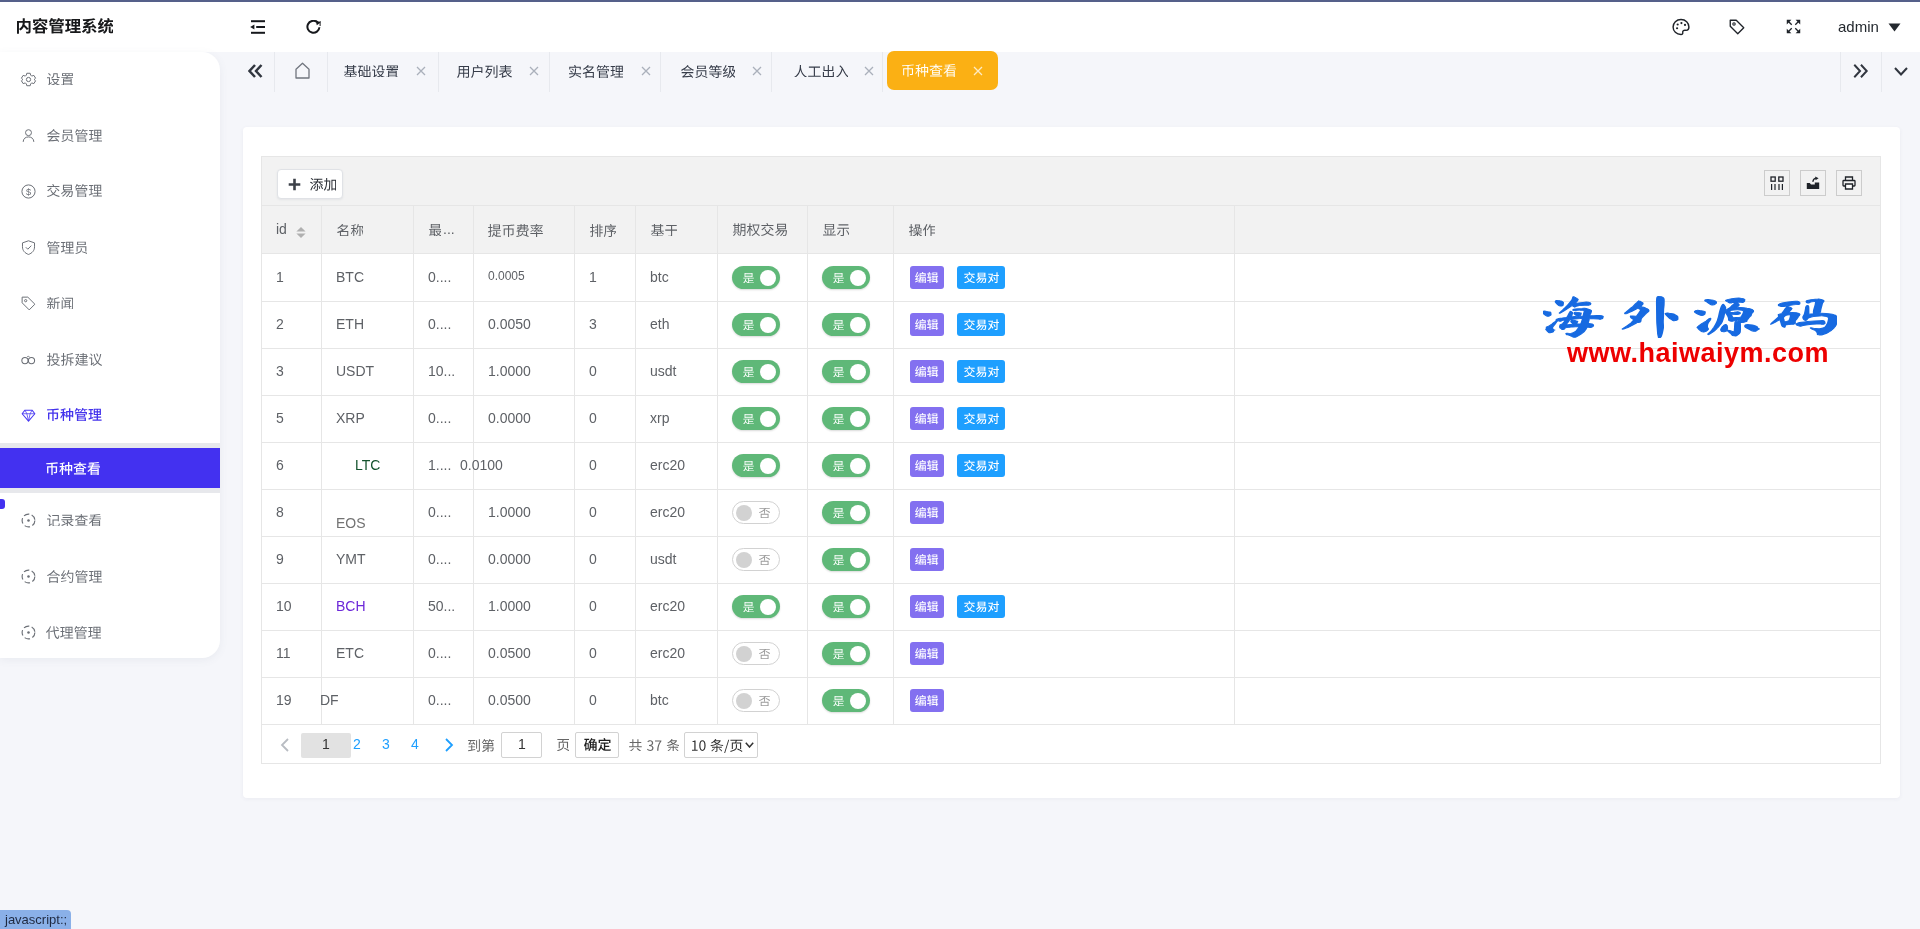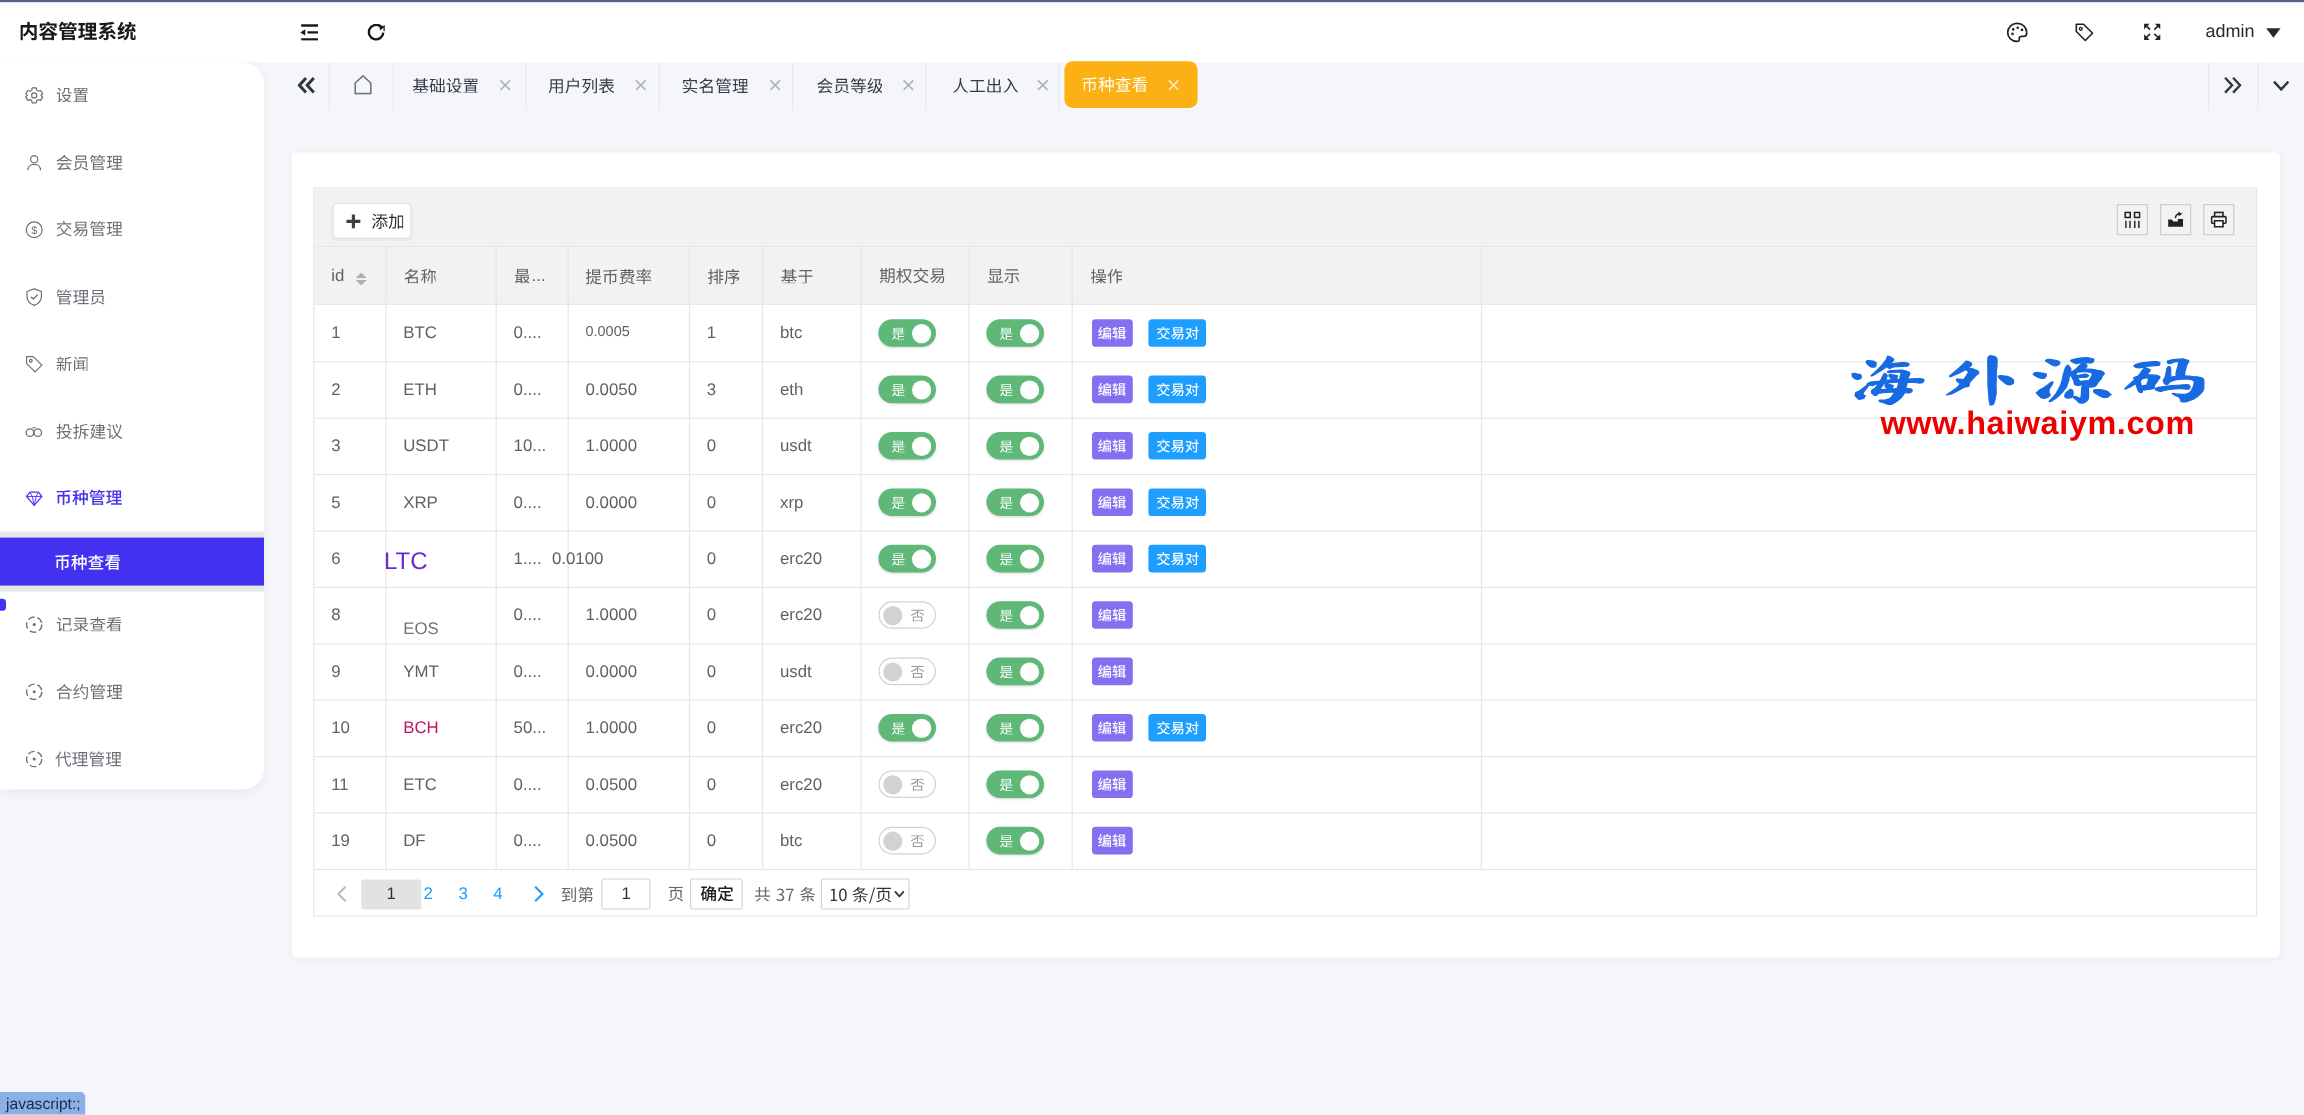--- a/index.html
+++ b/index.html
@@ -450,21 +450,21 @@
       <path d="M35 61 57 -25C140 10 246 55 346 99L329 173C220 130 109 86 35 61ZM60 419C75 426 98 432 192 444C157 387 126 342 111 324C82 286 62 261 40 257C49 235 63 193 67 177C88 189 122 201 340 252C337 271 334 305 334 329L187 298C253 387 318 493 369 596L295 639C279 601 259 563 240 526L145 518C200 603 253 712 292 815L203 846C170 726 106 597 85 564C66 530 50 507 31 502C41 479 55 437 60 419ZM625 341V210H558V341ZM685 341H743V210H685ZM599 825C612 799 626 768 636 739H409V522C409 368 400 143 306 -16C326 -25 364 -53 378 -69C442 38 472 179 485 310V-75H558V137H625V-53H685V137H743V-51H803V137H863V2C863 -5 861 -7 855 -8C848 -8 832 -8 813 -7C823 -26 831 -56 834 -76C869 -76 893 -75 912 -63C932 -51 936 -30 936 1V418L863 417H493L495 491H924V739H739C728 772 709 817 689 851ZM803 341H863V210H803ZM495 661H836V569H495Z M1561 745H1804V661H1561ZM1474 813V592H1895V813ZM1077 322C1086 331 1119 337 1151 337H1238V206C1161 194 1090 182 1035 175L1054 83L1238 118V-81H1324V135L1425 155L1419 237L1324 221V337H1403V422H1324V571H1238V422H1158C1185 487 1211 562 1234 640H1413V730H1258C1266 762 1273 795 1279 827L1188 844C1183 806 1176 768 1167 730H1043V640H1146C1127 567 1107 507 1098 484C1081 440 1067 409 1049 404C1059 382 1072 340 1077 322ZM1799 463V390H1568V463ZM1398 85 1412 2 1799 33V-84H1887V41L1962 47V125L1887 119V463H1954V541H1419V463H1481V90ZM1799 321V249H1568V321ZM1799 180V113L1568 96V180Z" fill="#ffffff"></path>
     </g>
   </svg>
 <div class="abs" style="left:957px;top:407.0px;width:48px;height:23px;background:#1E9FFF;border-radius:3px"></div>
 <svg style="position:absolute;left:963.5px;top:412.8px" width="35.0" height="11.3" viewBox="46 -855 2916 945">
     <g transform="scale(1,-1)">
       <path d="M309 597C250 523 151 446 62 398C83 383 119 347 137 328C225 384 332 475 401 561ZM608 546C699 482 811 387 861 324L941 386C886 449 772 540 683 600ZM361 421 276 394C316 300 368 219 432 152C330 79 200 31 46 0C64 -21 93 -63 103 -85C259 -47 393 8 502 90C606 8 737 -48 900 -78C912 -52 938 -13 958 7C803 31 675 80 574 151C643 218 698 299 739 398L643 426C611 340 564 269 503 211C442 269 394 340 361 421ZM410 824C432 789 455 746 469 711H63V619H935V711H547L573 721C560 757 527 814 500 855Z M1274 567H1736V483H1274ZM1274 722H1736V640H1274ZM1181 799V406H1282C1220 318 1127 239 1031 187C1053 172 1089 138 1104 120C1158 154 1213 198 1264 248H1380C1315 148 1219 61 1114 5C1135 -11 1170 -45 1186 -63C1300 10 1413 120 1487 248H1601C1554 134 1479 34 1391 -32C1412 -45 1449 -75 1465 -90C1561 -12 1646 110 1699 248H1804C1789 91 1770 23 1750 4C1740 -6 1731 -8 1714 -8C1696 -8 1652 -8 1606 -3C1621 -25 1630 -60 1631 -84C1681 -86 1729 -87 1756 -84C1786 -82 1809 -74 1830 -52C1861 -19 1883 70 1903 292C1905 304 1906 331 1906 331H1339C1359 355 1377 380 1393 406H1833V799Z M2492 390C2538 321 2583 227 2598 168L2680 209C2664 269 2616 359 2568 427ZM2079 448C2139 395 2202 333 2260 269C2203 147 2128 53 2039 -5C2062 -23 2091 -59 2106 -82C2195 -16 2270 73 2328 188C2371 136 2406 86 2429 43L2503 113C2474 165 2427 226 2372 287C2417 404 2448 542 2465 703L2404 720L2388 717H2068V627H2362C2348 532 2327 444 2299 365C2249 416 2195 465 2145 508ZM2754 844V611H2484V520H2754V39C2754 21 2747 16 2730 16C2713 15 2658 15 2598 17C2611 -11 2625 -56 2629 -83C2713 -83 2768 -80 2802 -64C2836 -47 2848 -19 2848 38V520H2962V611H2848V844Z" fill="#ffffff"></path>
     </g>
   </svg>
 <div class="abs" style="left:276px;top:456.5px;font-size:14px;color:#5e6166">6</div>
-<div class="abs" style="left:320px;top:456.5px;font-size:20px;color:#6d28d9">LTC</div>
+<div class="abs" style="left:355px;top:456.5px;font-size:14px;color:#14532d">LTC</div>
 <div class="abs" style="left:428px;top:456.5px;font-size:14px;color:#5e6166">1....</div>
 <div class="abs" style="left:460px;top:456.5px;font-size:14px;color:#5e6166">0.0100</div>
 <div class="abs" style="left:589px;top:456.5px;font-size:14px;color:#5e6166">0</div>
 <div class="abs" style="left:650px;top:456.5px;font-size:14px;color:#5e6166">erc20</div>
 <div class="abs" style="left:732px;top:454.0px;width:48px;height:23px;background:#5FB878;border-radius:12px;box-shadow:0 1px 2px rgba(0,0,0,.15)"></div>
 <svg style="position:absolute;left:743.4px;top:460.5px" width="11.1" height="10.6" viewBox="35 -799 928 880">
     <g transform="scale(1,-1)">
       <path d="M236 607H757V525H236ZM236 742H757V661H236ZM164 799V468H833V799ZM231 299C205 153 141 40 35 -29C52 -40 81 -68 92 -81C158 -34 210 30 248 109C330 -29 459 -60 661 -60H935C939 -39 951 -6 963 12C911 11 702 10 664 11C622 11 582 12 546 16V154H878V220H546V332H943V399H59V332H471V29C384 51 320 98 281 190C291 221 299 254 306 289Z" fill="#ffffff"></path>
     </g>
   </svg>
@@ -534,21 +534,21 @@
     </g>
   </svg>
 <div class="abs" style="left:850px;top:551.5px;width:16px;height:16px;background:#fff;border-radius:50%"></div>
 <div class="abs" style="left:910px;top:548.0px;width:34px;height:23px;background:#8370f0;border-radius:3px"></div>
 <svg style="position:absolute;left:915.4px;top:553.8px" width="23.2" height="11.2" viewBox="31 -851 1931 935">
     <g transform="scale(1,-1)">
       <path d="M35 61 57 -25C140 10 246 55 346 99L329 173C220 130 109 86 35 61ZM60 419C75 426 98 432 192 444C157 387 126 342 111 324C82 286 62 261 40 257C49 235 63 193 67 177C88 189 122 201 340 252C337 271 334 305 334 329L187 298C253 387 318 493 369 596L295 639C279 601 259 563 240 526L145 518C200 603 253 712 292 815L203 846C170 726 106 597 85 564C66 530 50 507 31 502C41 479 55 437 60 419ZM625 341V210H558V341ZM685 341H743V210H685ZM599 825C612 799 626 768 636 739H409V522C409 368 400 143 306 -16C326 -25 364 -53 378 -69C442 38 472 179 485 310V-75H558V137H625V-53H685V137H743V-51H803V137H863V2C863 -5 861 -7 855 -8C848 -8 832 -8 813 -7C823 -26 831 -56 834 -76C869 -76 893 -75 912 -63C932 -51 936 -30 936 1V418L863 417H493L495 491H924V739H739C728 772 709 817 689 851ZM803 341H863V210H803ZM495 661H836V569H495Z M1561 745H1804V661H1561ZM1474 813V592H1895V813ZM1077 322C1086 331 1119 337 1151 337H1238V206C1161 194 1090 182 1035 175L1054 83L1238 118V-81H1324V135L1425 155L1419 237L1324 221V337H1403V422H1324V571H1238V422H1158C1185 487 1211 562 1234 640H1413V730H1258C1266 762 1273 795 1279 827L1188 844C1183 806 1176 768 1167 730H1043V640H1146C1127 567 1107 507 1098 484C1081 440 1067 409 1049 404C1059 382 1072 340 1077 322ZM1799 463V390H1568V463ZM1398 85 1412 2 1799 33V-84H1887V41L1962 47V125L1887 119V463H1954V541H1419V463H1481V90ZM1799 321V249H1568V321ZM1799 180V113L1568 96V180Z" fill="#ffffff"></path>
     </g>
   </svg>
 <div class="abs" style="left:276px;top:597.5px;font-size:14px;color:#5e6166">10</div>
-<div class="abs" style="left:336px;top:597.5px;font-size:14px;color:#be185d">BCH</div>
+<div class="abs" style="left:336px;top:597.5px;font-size:14px;color:#6d28d9">BCH</div>
 <div class="abs" style="left:428px;top:597.5px;font-size:14px;color:#5e6166">50...</div>
 <div class="abs" style="left:488px;top:597.5px;font-size:14px;color:#5e6166">1.0000</div>
 <div class="abs" style="left:589px;top:597.5px;font-size:14px;color:#5e6166">0</div>
 <div class="abs" style="left:650px;top:597.5px;font-size:14px;color:#5e6166">erc20</div>
 <div class="abs" style="left:732px;top:595.0px;width:48px;height:23px;background:#5FB878;border-radius:12px;box-shadow:0 1px 2px rgba(0,0,0,.15)"></div>
 <svg style="position:absolute;left:743.4px;top:601.5px" width="11.1" height="10.6" viewBox="35 -799 928 880">
     <g transform="scale(1,-1)">
       <path d="M236 607H757V525H236ZM236 742H757V661H236ZM164 799V468H833V799ZM231 299C205 153 141 40 35 -29C52 -40 81 -68 92 -81C158 -34 210 30 248 109C330 -29 459 -60 661 -60H935C939 -39 951 -6 963 12C911 11 702 10 664 11C622 11 582 12 546 16V154H878V220H546V332H943V399H59V332H471V29C384 51 320 98 281 190C291 221 299 254 306 289Z" fill="#ffffff"></path>
     </g>
   </svg>
@@ -592,21 +592,21 @@
     </g>
   </svg>
 <div class="abs" style="left:850px;top:645.5px;width:16px;height:16px;background:#fff;border-radius:50%"></div>
 <div class="abs" style="left:910px;top:642.0px;width:34px;height:23px;background:#8370f0;border-radius:3px"></div>
 <svg style="position:absolute;left:915.4px;top:647.8px" width="23.2" height="11.2" viewBox="31 -851 1931 935">
     <g transform="scale(1,-1)">
       <path d="M35 61 57 -25C140 10 246 55 346 99L329 173C220 130 109 86 35 61ZM60 419C75 426 98 432 192 444C157 387 126 342 111 324C82 286 62 261 40 257C49 235 63 193 67 177C88 189 122 201 340 252C337 271 334 305 334 329L187 298C253 387 318 493 369 596L295 639C279 601 259 563 240 526L145 518C200 603 253 712 292 815L203 846C170 726 106 597 85 564C66 530 50 507 31 502C41 479 55 437 60 419ZM625 341V210H558V341ZM685 341H743V210H685ZM599 825C612 799 626 768 636 739H409V522C409 368 400 143 306 -16C326 -25 364 -53 378 -69C442 38 472 179 485 310V-75H558V137H625V-53H685V137H743V-51H803V137H863V2C863 -5 861 -7 855 -8C848 -8 832 -8 813 -7C823 -26 831 -56 834 -76C869 -76 893 -75 912 -63C932 -51 936 -30 936 1V418L863 417H493L495 491H924V739H739C728 772 709 817 689 851ZM803 341H863V210H803ZM495 661H836V569H495Z M1561 745H1804V661H1561ZM1474 813V592H1895V813ZM1077 322C1086 331 1119 337 1151 337H1238V206C1161 194 1090 182 1035 175L1054 83L1238 118V-81H1324V135L1425 155L1419 237L1324 221V337H1403V422H1324V571H1238V422H1158C1185 487 1211 562 1234 640H1413V730H1258C1266 762 1273 795 1279 827L1188 844C1183 806 1176 768 1167 730H1043V640H1146C1127 567 1107 507 1098 484C1081 440 1067 409 1049 404C1059 382 1072 340 1077 322ZM1799 463V390H1568V463ZM1398 85 1412 2 1799 33V-84H1887V41L1962 47V125L1887 119V463H1954V541H1419V463H1481V90ZM1799 321V249H1568V321ZM1799 180V113L1568 96V180Z" fill="#ffffff"></path>
     </g>
   </svg>
 <div class="abs" style="left:276px;top:691.5px;font-size:14px;color:#5e6166">19</div>
-<div class="abs" style="left:336px;top:691.5px;font-size:14px;color:#5e6166">DF</div>
+<div class="abs" style="left:320px;top:691.5px;font-size:14px;color:#5e6166">DF</div>
 <div class="abs" style="left:428px;top:691.5px;font-size:14px;color:#5e6166">0....</div>
 <div class="abs" style="left:488px;top:691.5px;font-size:14px;color:#5e6166">0.0500</div>
 <div class="abs" style="left:589px;top:691.5px;font-size:14px;color:#5e6166">0</div>
 <div class="abs" style="left:650px;top:691.5px;font-size:14px;color:#5e6166">btc</div>
 <div class="abs" style="left:732px;top:689.0px;width:48px;height:23px;background:#fff;border:1px solid #d2d2d2;border-radius:12px"></div>
 <svg style="position:absolute;left:759.4px;top:695.7px" width="11.1" height="10.4" viewBox="35 -783 924 863">
     <g transform="scale(1,-1)">
       <path d="M579 565C694 517 833 436 905 378L959 435C885 490 747 569 633 615ZM177 298V-80H254V-32H750V-78H831V298ZM254 35V232H750V35ZM66 783V712H509C393 590 213 491 35 434C52 419 77 384 88 366C217 415 349 484 461 570V327H537V634C563 659 588 685 610 712H934V783Z" fill="#999999"></path>
     </g>
   </svg>

